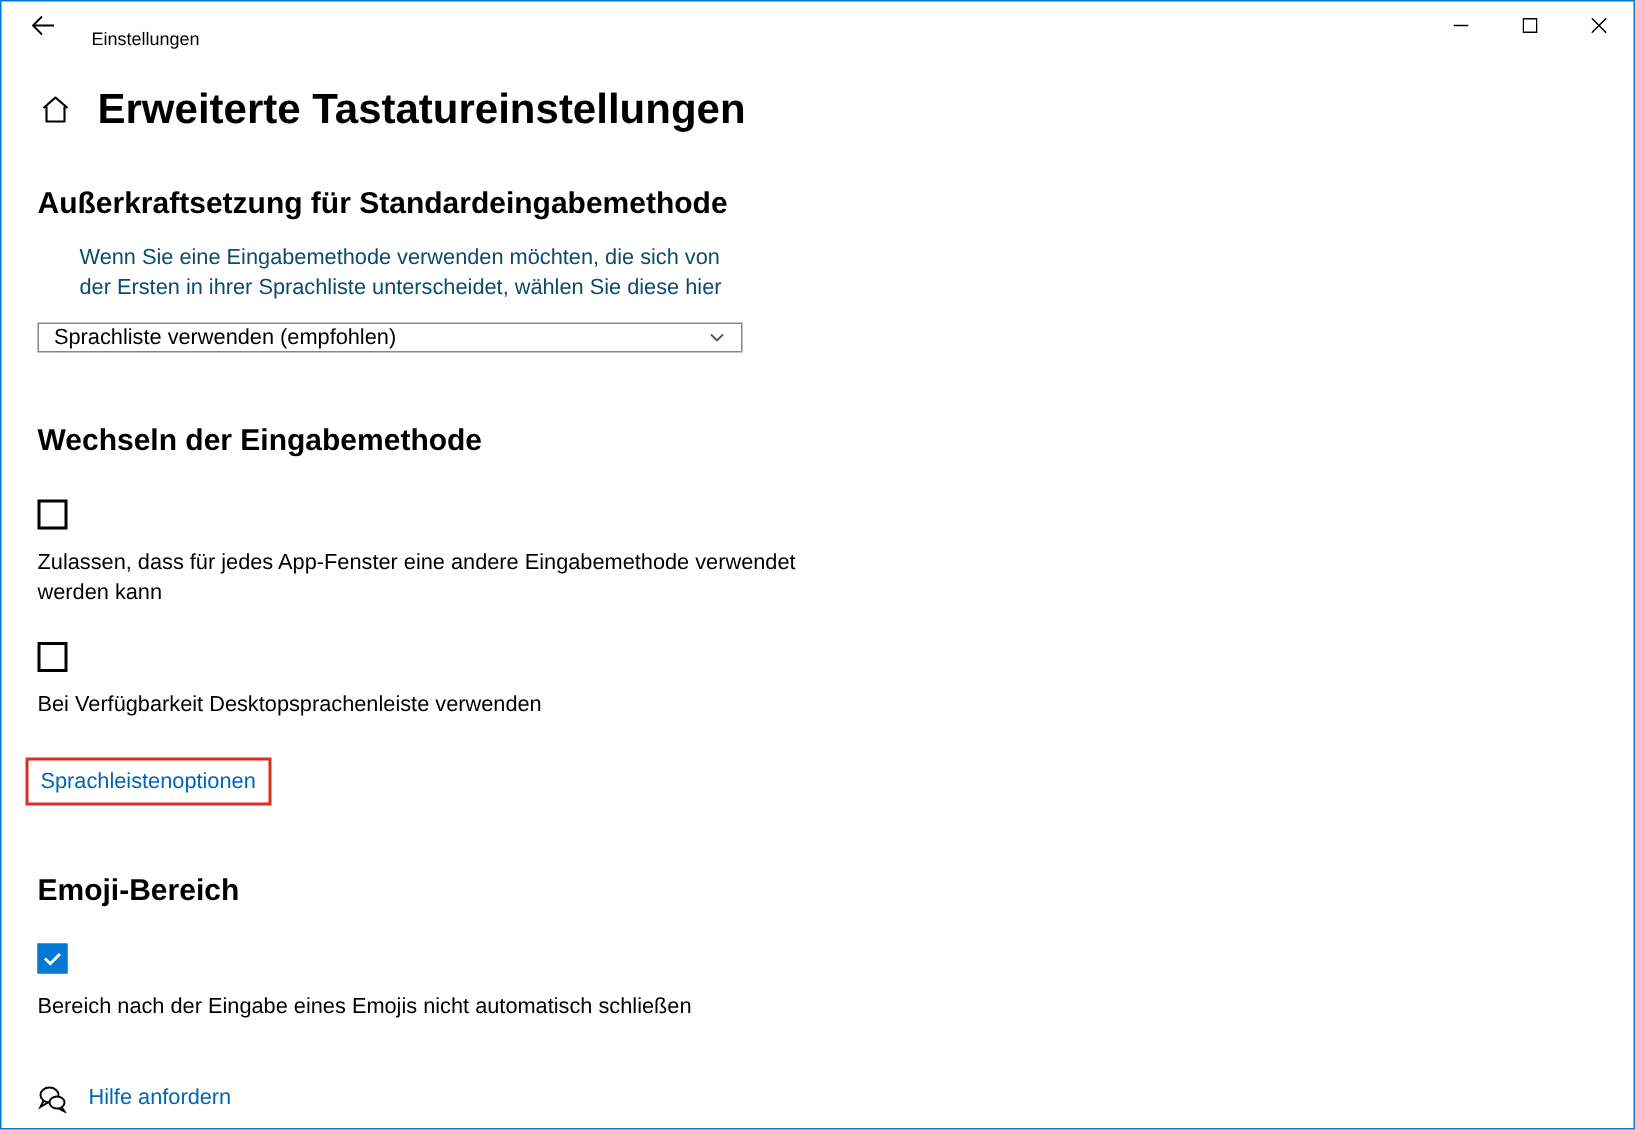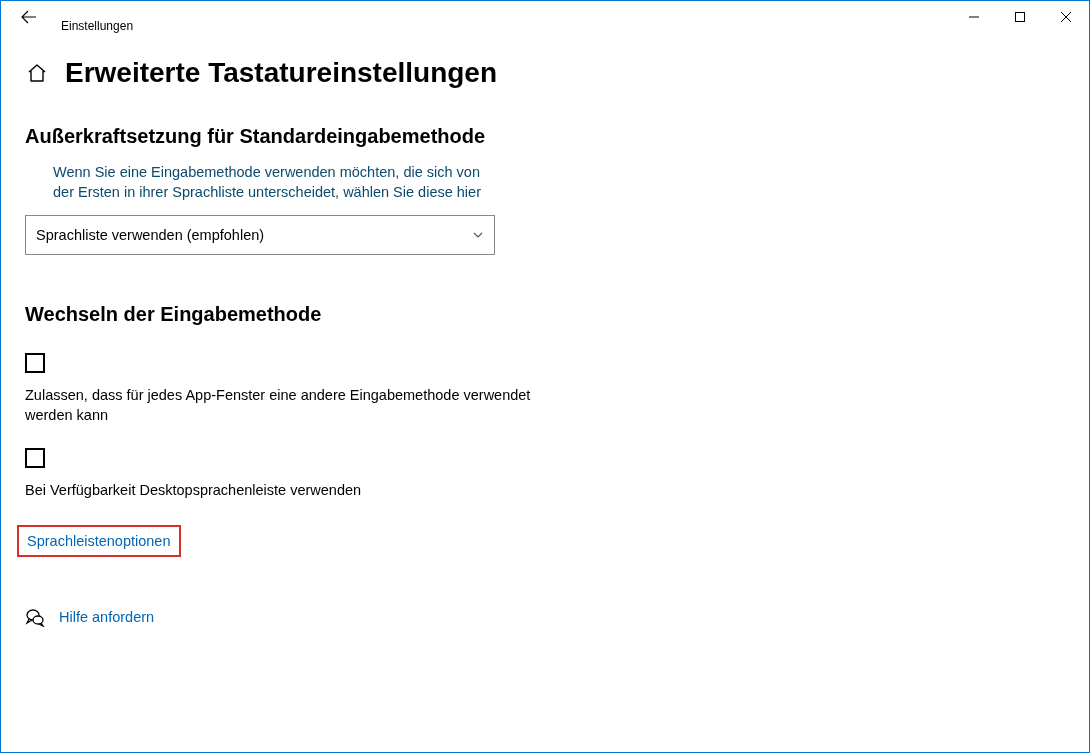--- a/index.html
+++ b/index.html
@@ -81,21 +81,21 @@
     .section-desc {
       font-size: 14.5px;
       color: #0c4a6e;
       line-height: 1.4;
       margin-bottom: 12px;
       max-width: 440px;
       margin-left: 28px;
     }
     .dropdown {
       width: 470px;
-      height: 40px;
+      height: 20px;
       border: 1px solid #888;
       display: flex;
       align-items: center;
       justify-content: space-between;
       padding: 0 10px;
       font-size: 14.5px;
       color: #000;
       cursor: pointer;
       margin-bottom: 48px;
     }
@@ -218,20 +218,31 @@
     </div>
     <div class="checkbox-row" style="margin-bottom:32px;">
       <div class="checkbox"></div>
       <span class="checkbox-label">Bei Verfügbarkeit Desktopsprachenleiste verwenden</span>
     </div>
     <div>
       <span class="link highlighted">Sprachleistenoptionen</span>
     </div>
   </div>
 
+  <div class="section-block" style="margin-top:36px;">
+    <h2 class="section-title" style="margin-bottom:22px;">Emoji-Bereich</h2>
+    <div class="checkbox-row">
+      <div class="checkbox checked">
+        <svg width="14" height="14" viewBox="0 0 14 14">
+          <path d="M2 7 L5.5 10.5 L12 4" stroke="#fff" stroke-width="2" fill="none"></path>
+        </svg>
+      </div>
+      <span class="checkbox-label">Bereich nach der Eingabe eines Emojis nicht automatisch schließen</span>
+    </div>
+  </div>
 
   <div class="help-row">
     <svg class="help-icon" width="20" height="20" viewBox="0 0 20 20">
       <ellipse cx="8" cy="8" rx="6" ry="5" stroke="#000" stroke-width="1.3" fill="none"></ellipse>
       <path d="M4 12 L2 16 L7 13" stroke="#000" stroke-width="1.3" fill="none"></path>
       <ellipse cx="13" cy="13" rx="5" ry="4" stroke="#000" stroke-width="1.3" fill="#fff"></ellipse>
       <path d="M16 16 L18 19 L14 17" stroke="#000" stroke-width="1.3" fill="none"></path>
     </svg>
     <span class="help-link">Hilfe anfordern</span>
   </div>

